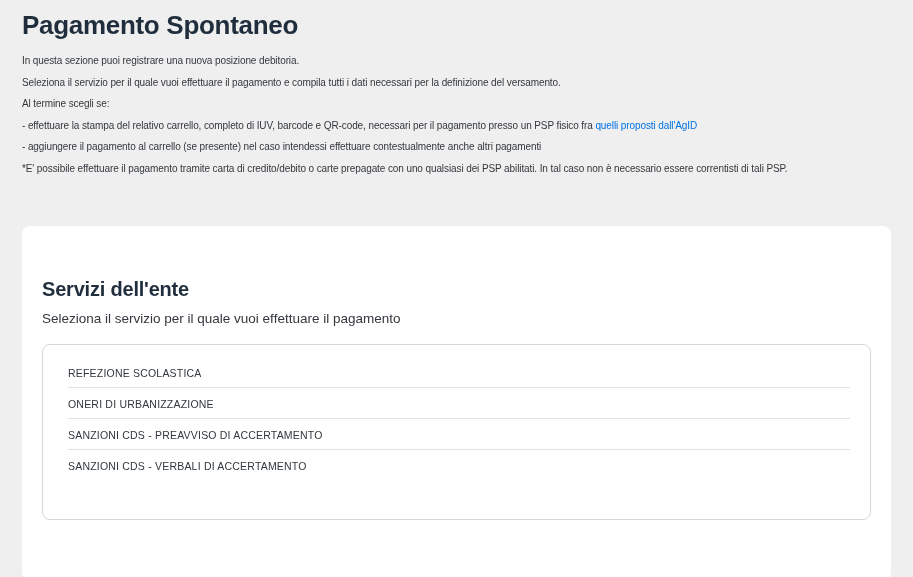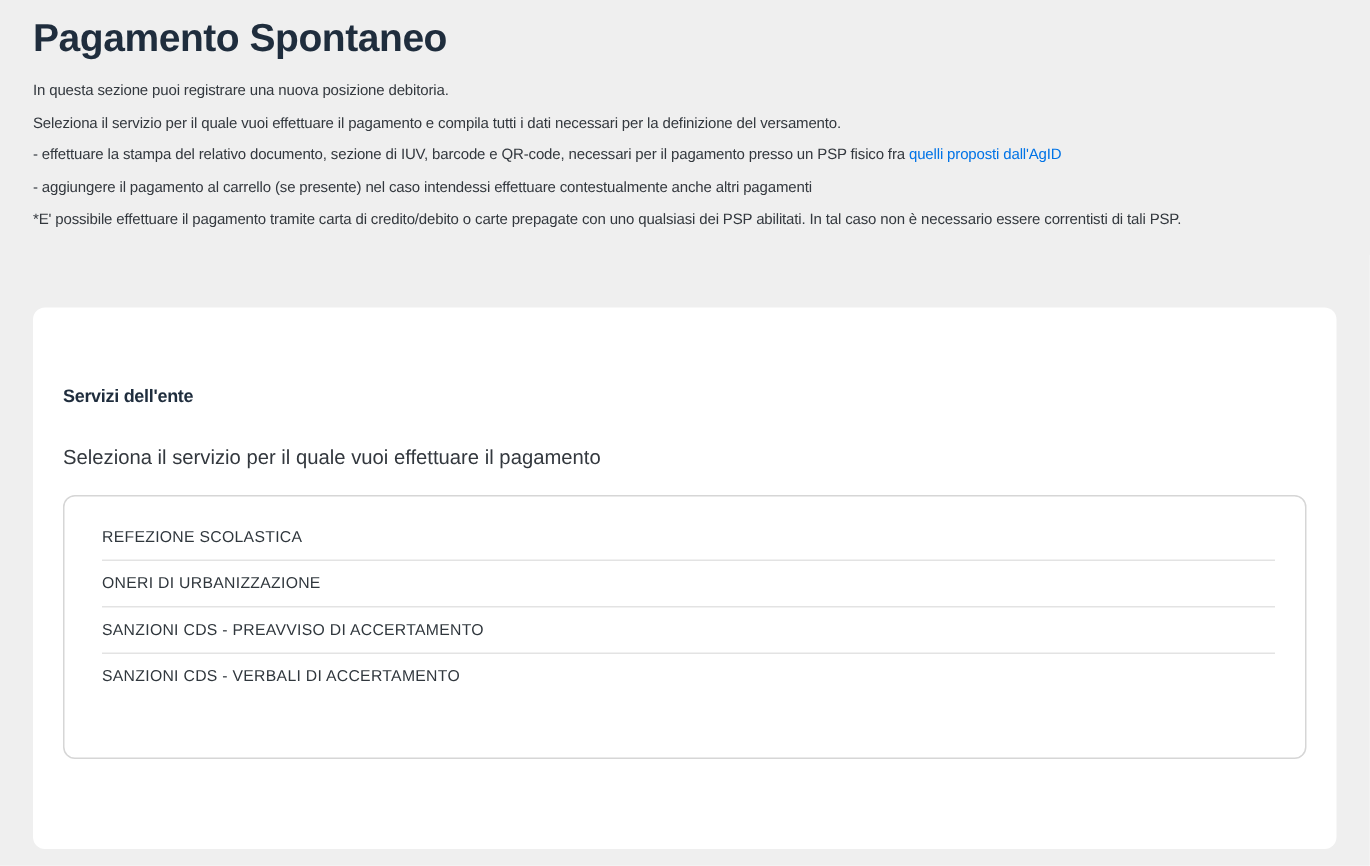--- a/index.html
+++ b/index.html
@@ -45,24 +45,24 @@
     cursor: pointer;
   }
   .card {
     margin-top: 47px;
     background: var(--card-background, #ffffff);
     border-radius: 8px;
     padding: 52px 20px 60px 20px;
     min-height: 300px;
   }
   h2.card-heading {
-    font-size: 12px;
+    font-size: 20px;
     font-weight: 700;
     color: var(--heading-text, #1f2d3d);
-    margin-bottom: 26px;
+    margin-bottom: 10px;
     letter-spacing: -0.2px;
   }
   .card-subtitle {
     font-size: 13.5px;
     color: var(--body-text, #33383e);
   }
   .service-list {
     margin-top: 18px;
     border: 1px solid var(--list-border, #d6d6d6);
     border-radius: 8px;
@@ -98,21 +98,22 @@
 </head>
 <body>
 
 <div class="page">
 
   <h1 class="page-title">Pagamento Spontaneo</h1>
 
   <div class="intro">
     <p>In questa sezione puoi registrare una nuova posizione debitoria.</p>
     <p>Seleziona il servizio per il quale vuoi effettuare il pagamento e compila tutti i dati necessari per la definizione del versamento.</p>
-    <p><span>- effettuare la stampa del relativo documento, sezione di IUV, barcode e QR-code, necessari per il pagamento presso un PSP fisico fra</span> <a class="agid-link" href="#">quelli proposti dall'AgID</a></p>
+    <p>Al termine scegli se:</p>
+    <p><span>- effettuare la stampa del relativo carrello, completo di IUV, barcode e QR-code, necessari per il pagamento presso un PSP fisico fra</span> <a class="agid-link" href="#">quelli proposti dall'AgID</a></p>
     <p>- aggiungere il pagamento al carrello (se presente) nel caso intendessi effettuare contestualmente anche altri pagamenti</p>
     <p>*E' possibile effettuare il pagamento tramite carta di credito/debito o carte prepagate con uno qualsiasi dei PSP abilitati. In tal caso non è necessario essere correntisti di tali PSP.</p>
   </div>
 
   <div class="card">
     <h2 class="card-heading">Servizi dell'ente</h2>
     <div class="card-subtitle">Seleziona il servizio per il quale vuoi effettuare il pagamento</div>
 
     <div class="service-list">
 

